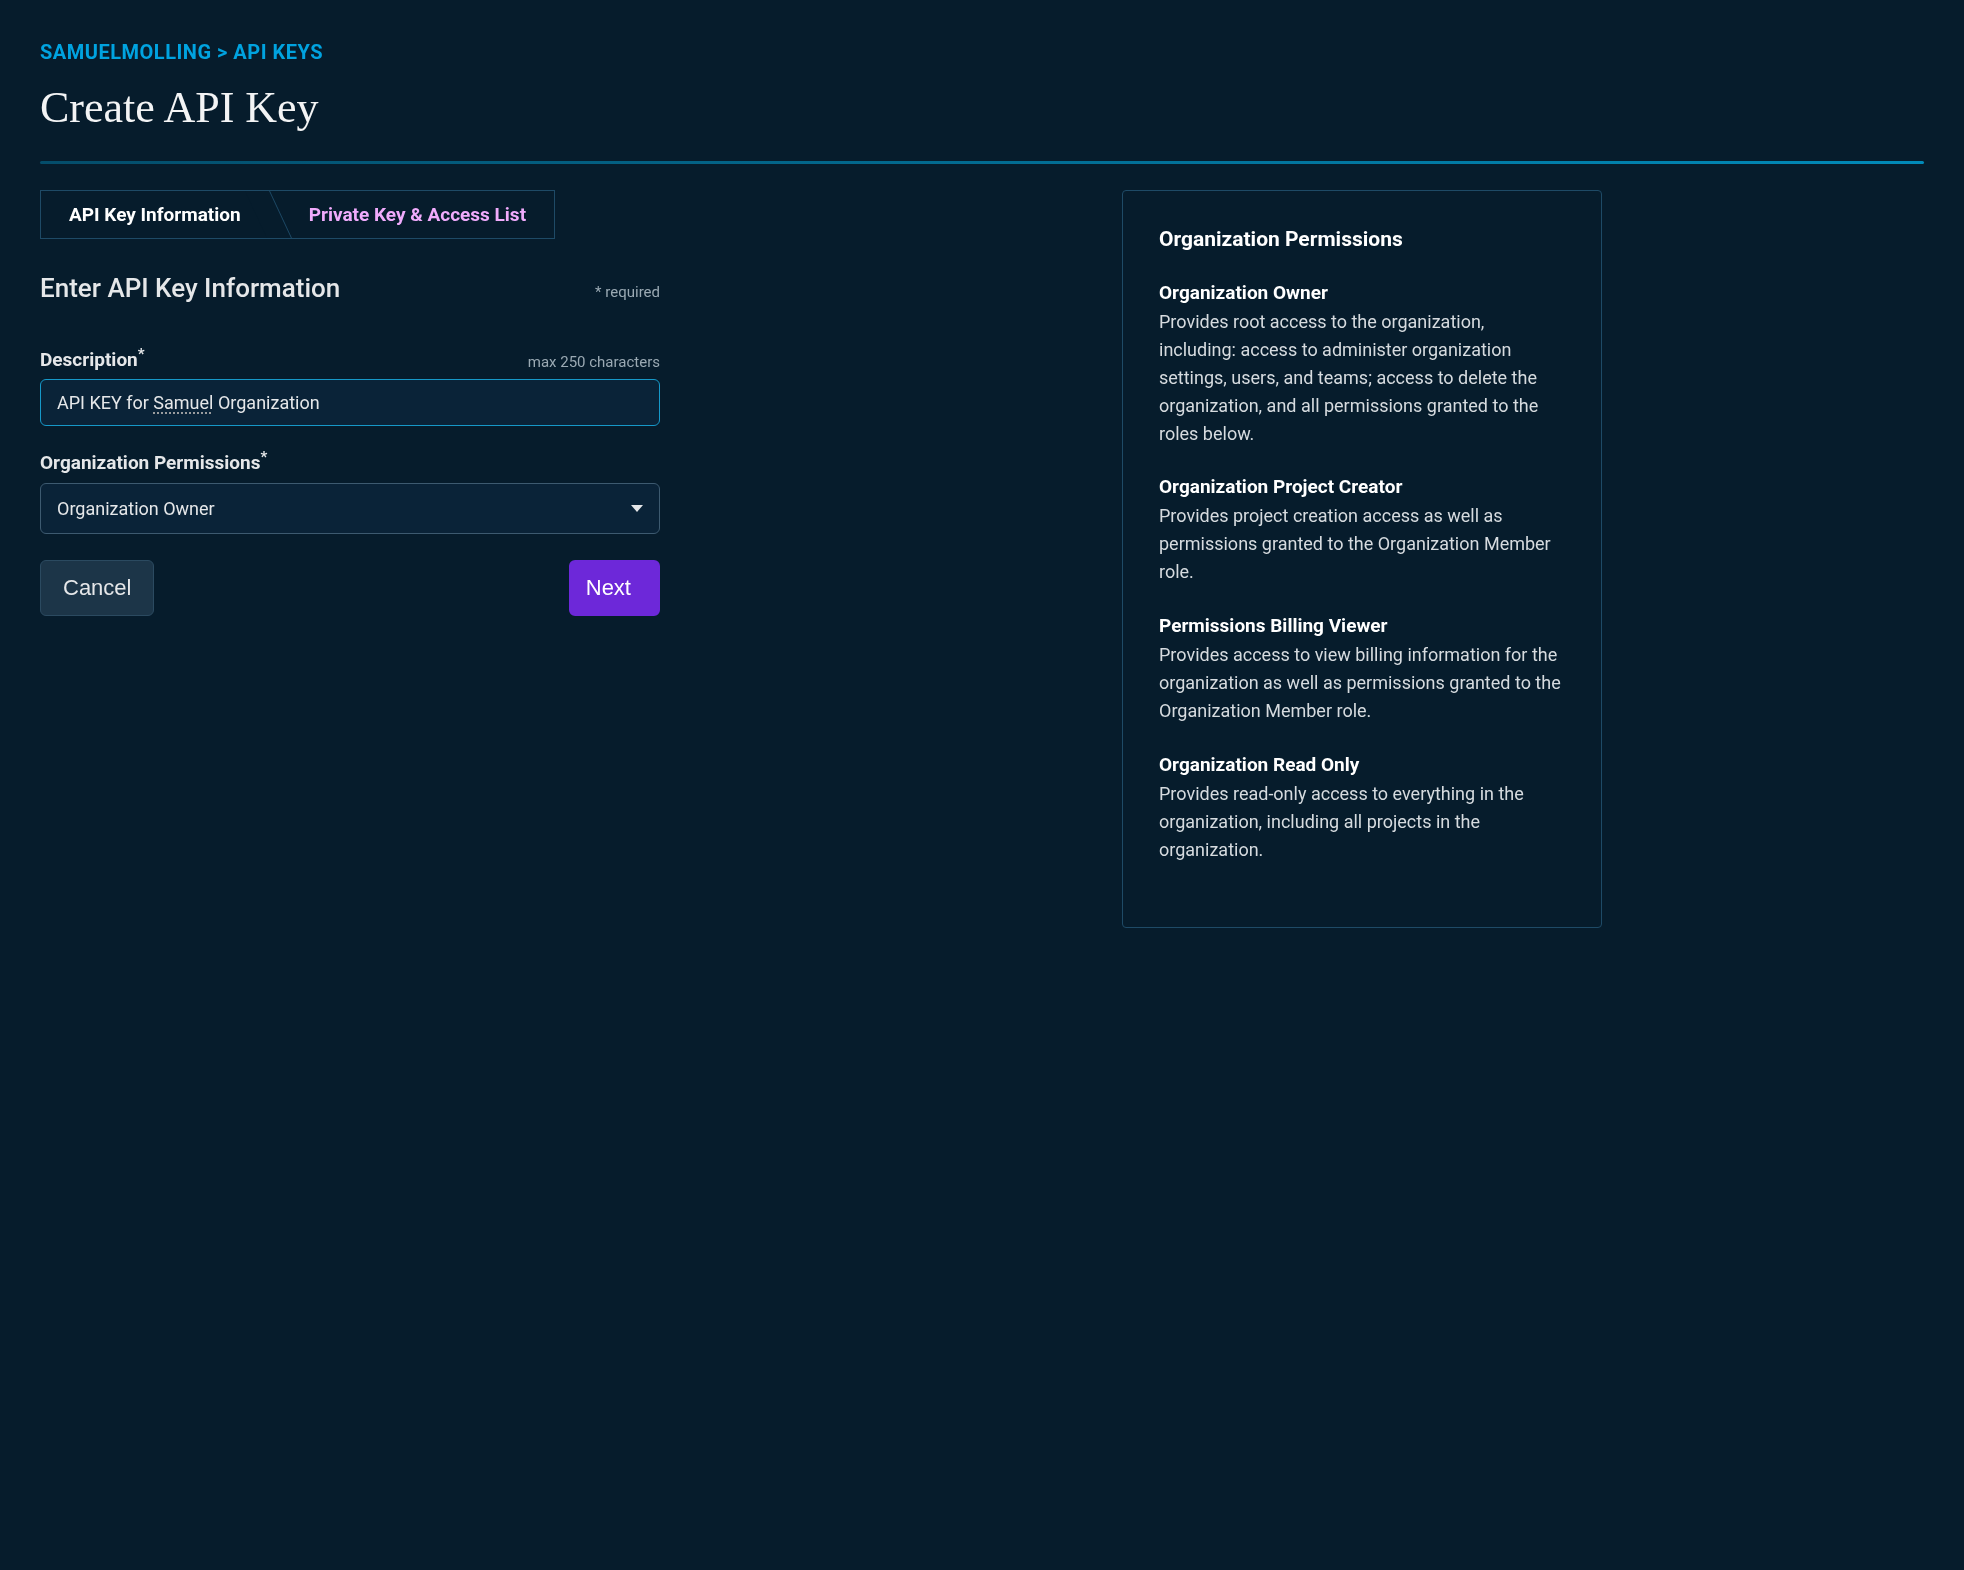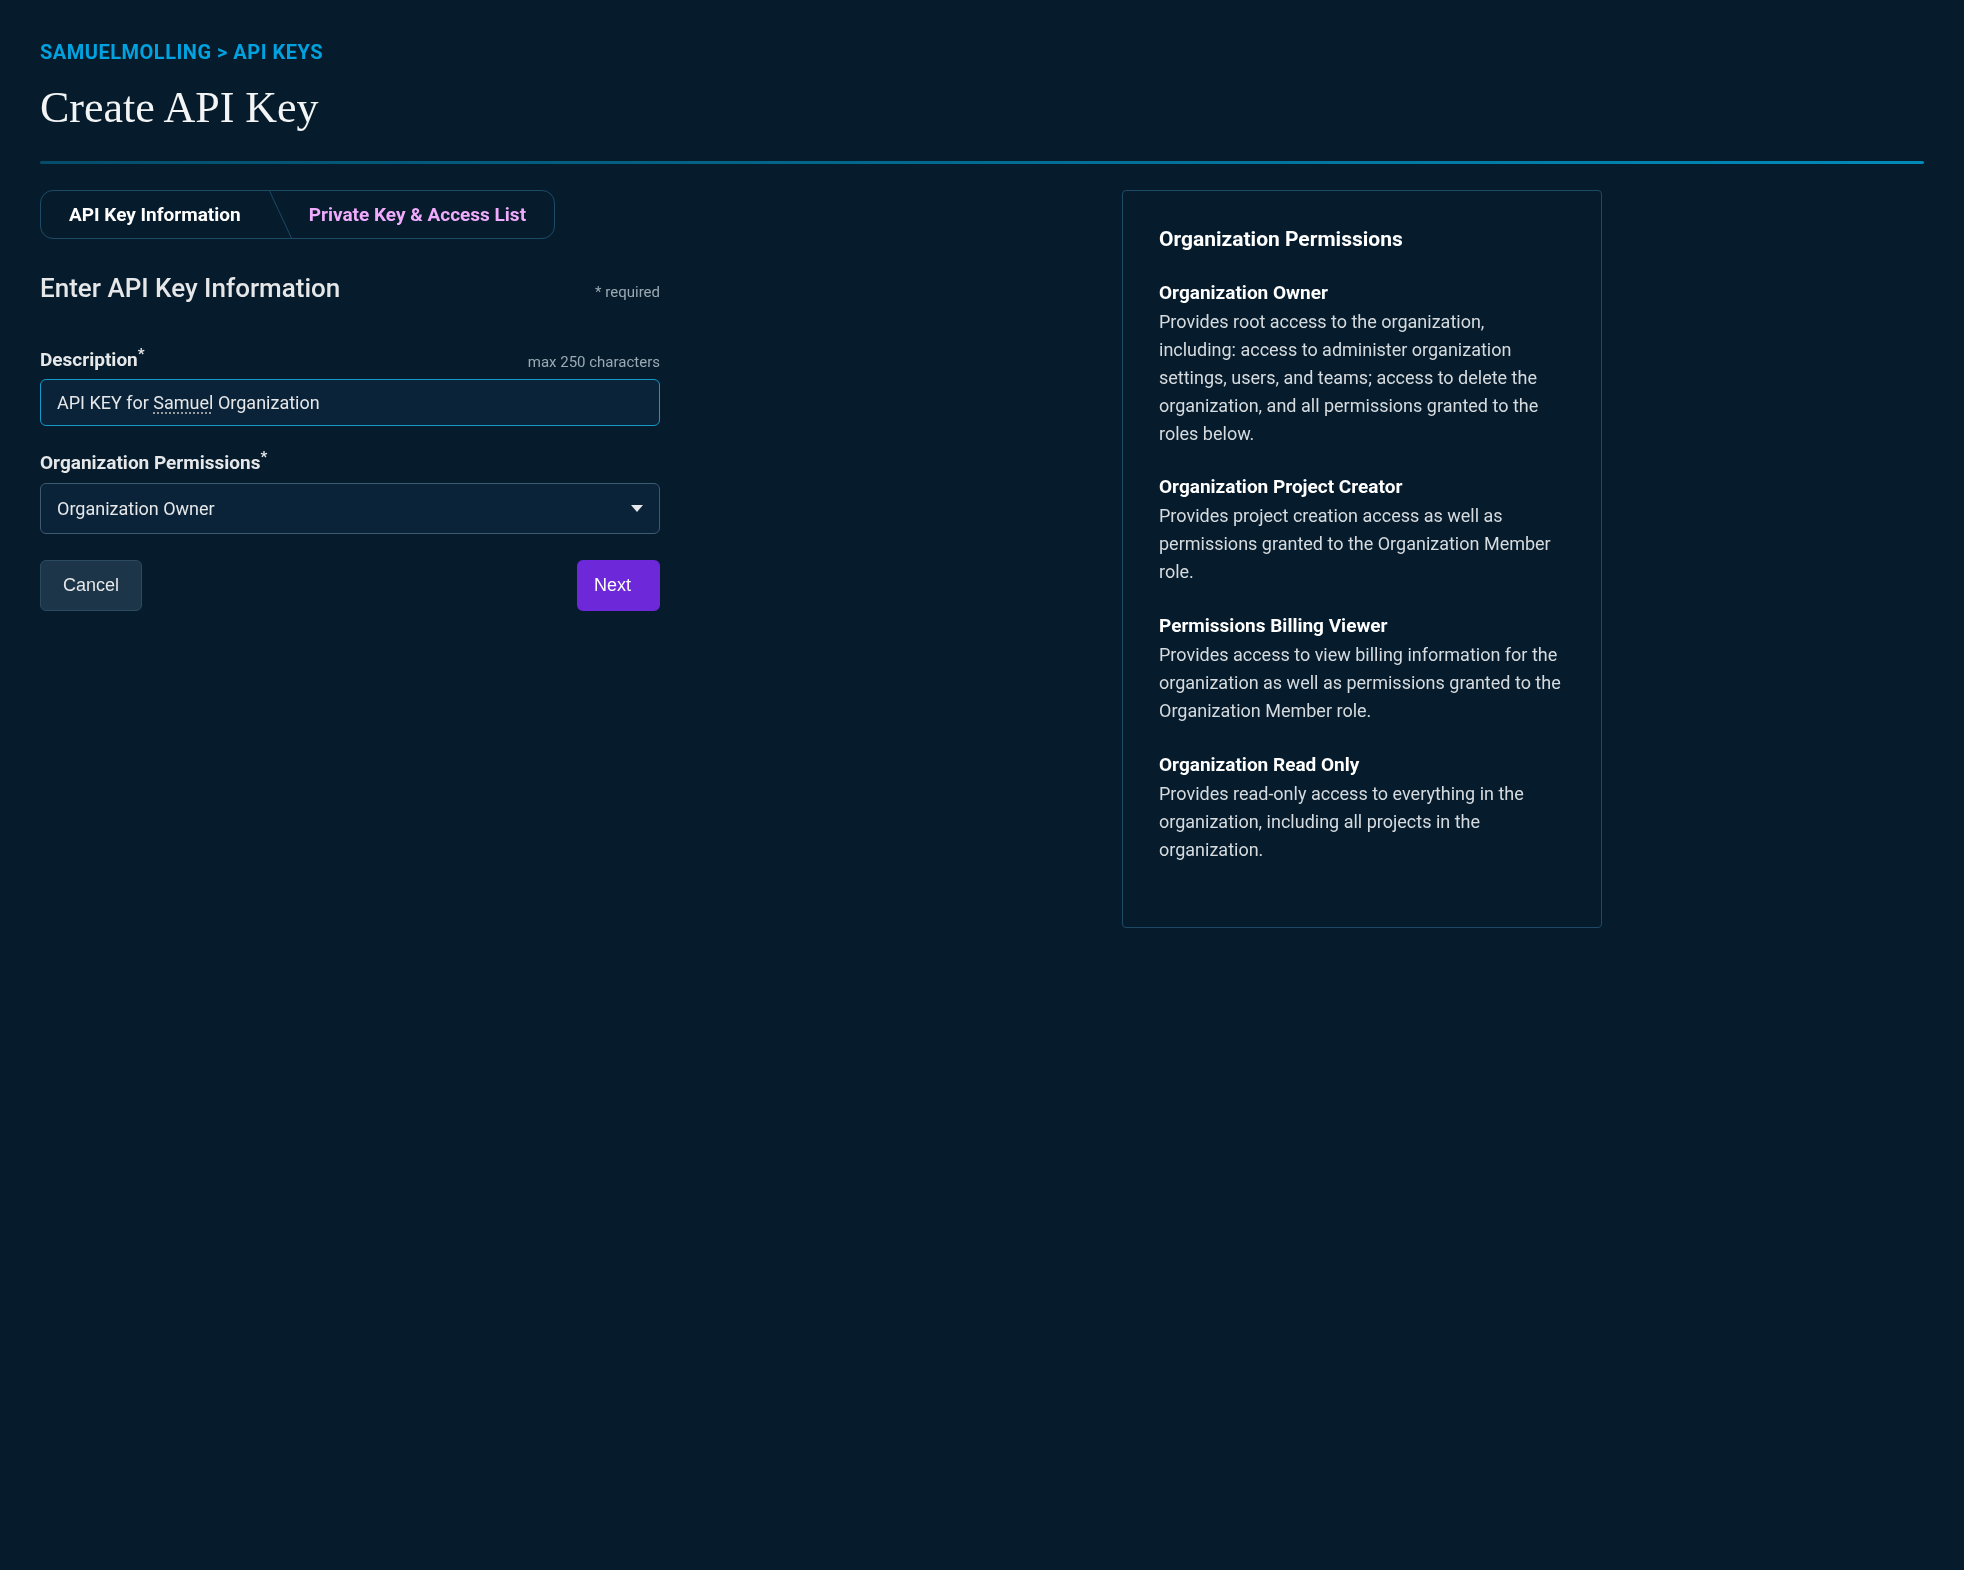--- a/index.html
+++ b/index.html
@@ -34,21 +34,21 @@
     .content-grid {
       display: grid;
       grid-template-columns: 1fr 1fr;
       gap: 280px;
     }
     .left { max-width: 620px; }
 
     .stepper {
       display: flex;
       border: 1px solid #1e4a66;
-      border-radius: 13px;
+      border-radius: 0;
       overflow: hidden;
       width: fit-content;
       margin-bottom: 34px;
     }
     .step {
       padding: 12px 28px;
       font-size: 19px;
       font-weight: 700;
       position: relative;
     }
@@ -137,21 +137,21 @@
     }
 
     .button-row {
       display: flex;
       justify-content: space-between;
       margin-top: 26px;
     }
     .btn {
       padding: 12px 22px;
       border-radius: 6px;
-      font-size: 18px;
+      font-size: 22px;
       font-weight: 500;
       cursor: pointer;
       border: none;
       text-align: center;
     }
     .btn-cancel {
       background: #1c3548;
       color: #e5e7e9;
       border: 1px solid #2b4a60;
     }

